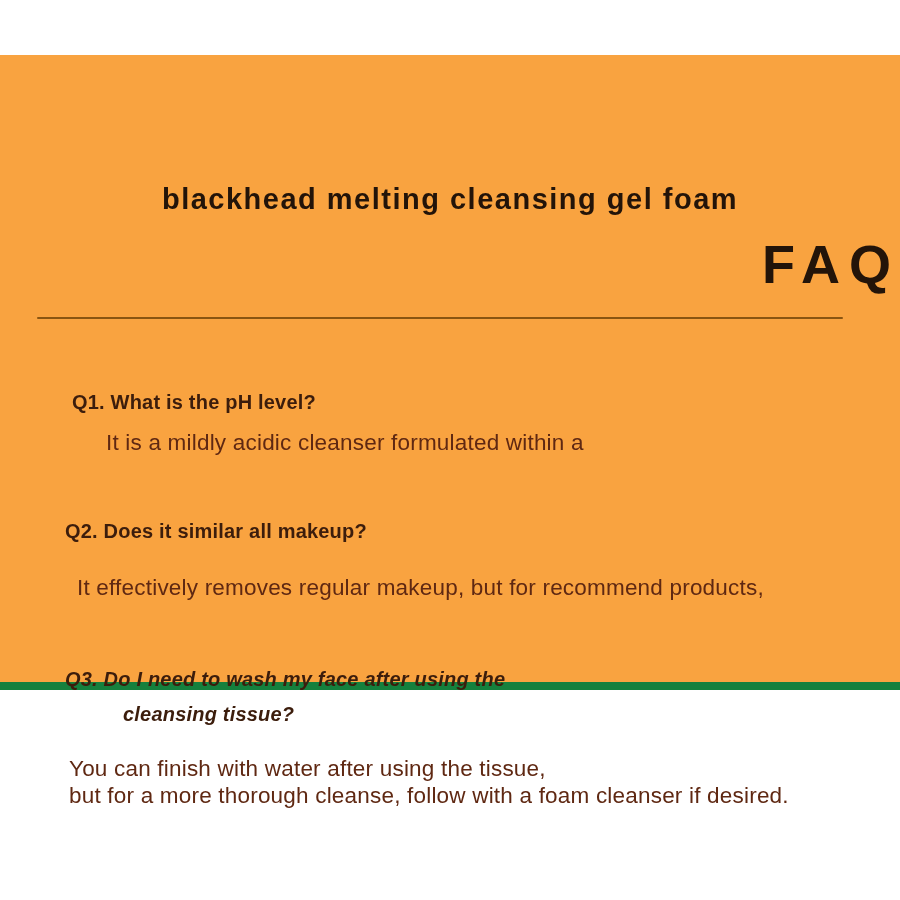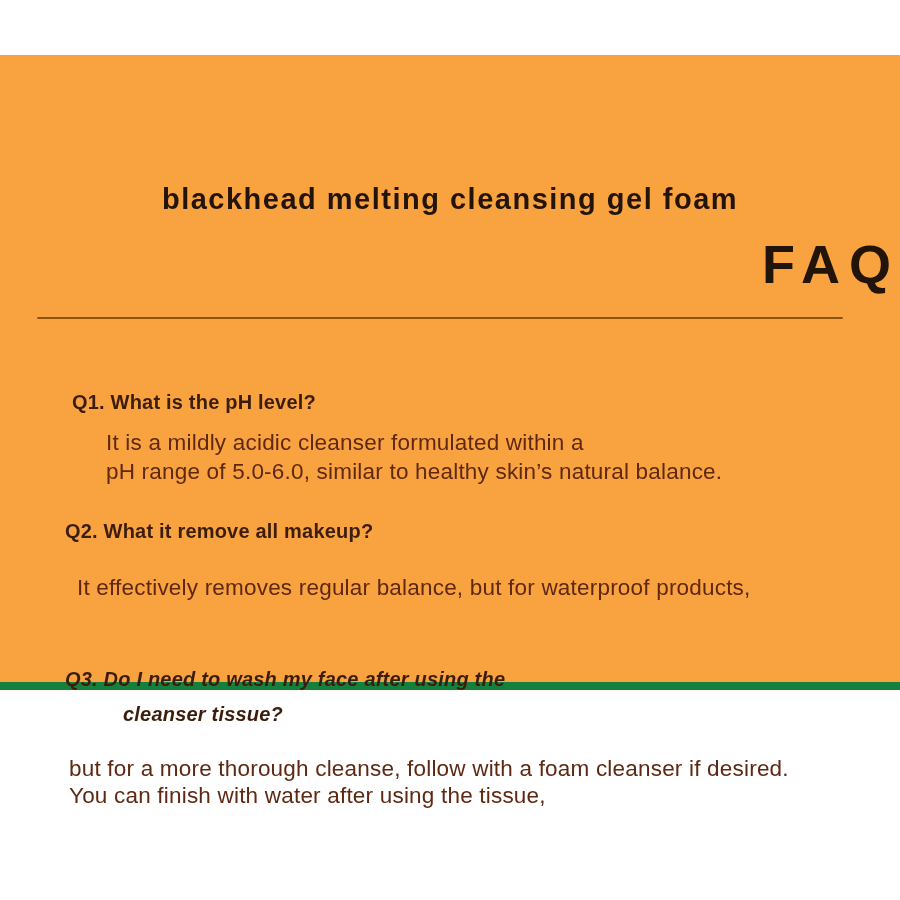--- a/index.html
+++ b/index.html
@@ -80,31 +80,30 @@
 
     <div class="product-name">blackhead melting cleansing gel foam</div>
 
     <div class="faq-title">FAQ</div>
 
     <div class="divider"></div>
 
     <h2 class="question q1">Q1. What is the pH level?</h2>
     <div class="answer a1">
       <div>It is a mildly acidic cleanser formulated within a</div>
-      <div>pH range of 5.0-6.0, similar to healthy skin’s natural balance.</div>
     </div>
 
-    <h2 class="question q2">Q2. What it remove all makeup?</h2>
+    <h2 class="question q2">Q2. Does it similar all makeup?</h2>
     <div class="answer a2">
-      <div>It effectively removes regular balance, but for waterproof products,</div>
+      <div>It effectively removes regular makeup, but for recommend products,</div>
     </div>
 
     <h2 class="question q3">
       <div class="question-line-1">Q3. Do I need to wash my face after using the</div>
-      <div class="question-line-2">cleanser tissue?</div>
+      <div class="question-line-2">cleansing tissue?</div>
     </h2>
     <div class="answer a3">
+      <div>You can finish with water after using the tissue,</div>
       <div>but for a more thorough cleanse, follow with a foam cleanser if desired.</div>
-      <div>You can finish with water after using the tissue,</div>
     </div>
 
   </div>
 </div>
 
 </body></html>

